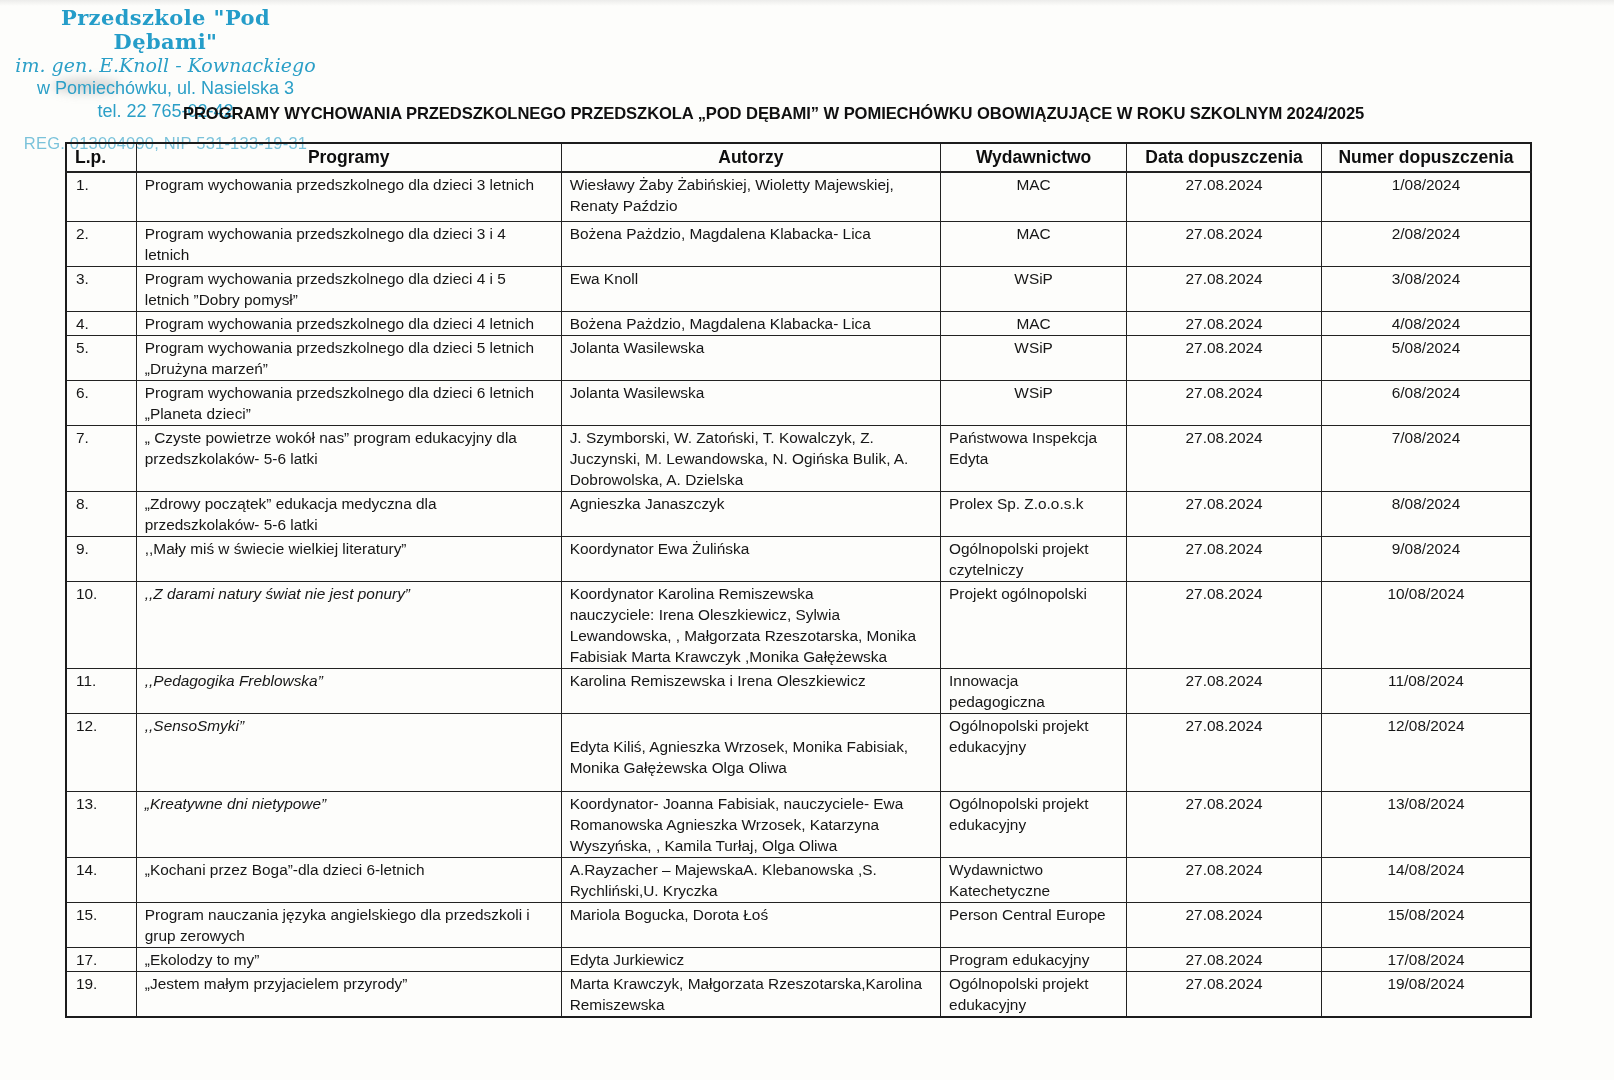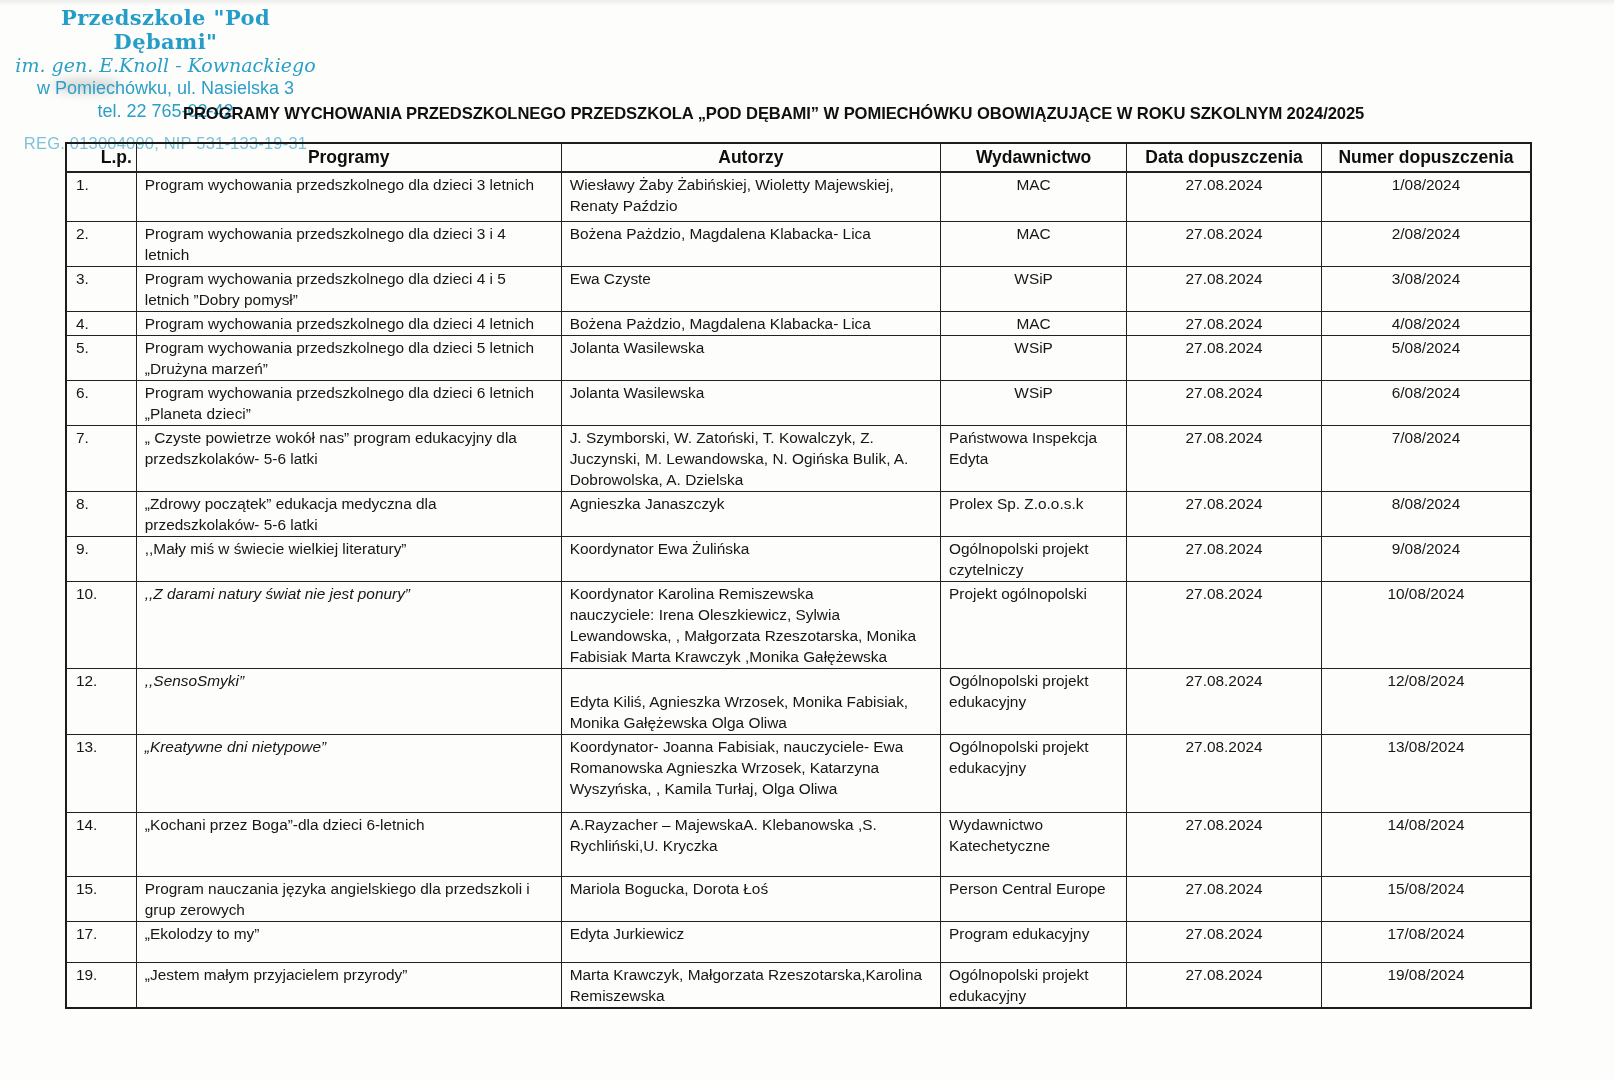--- a/index.html
+++ b/index.html
@@ -29,21 +29,21 @@
     white-space:nowrap;letter-spacing:-0.1px;color:#101010;}
 
   
   table.programs{position:absolute;left:65px;top:142px;width:1467px;
     border-collapse:collapse;table-layout:fixed;border:2.6px solid #1c1c1c;}
   col.c-lp{width:4.8%;} col.c-prog{width:29%;} col.c-aut{width:25.9%;}
   col.c-wyd{width:12.7%;} col.c-data{width:13.3%;} col.c-num{width:14.3%;}
   th,td{border:1.6px solid #222;vertical-align:top;overflow:hidden;}
   thead th{font-size:17.5px;font-weight:700;text-align:center;padding:2px 4px;
     border-bottom-width:2.4px;white-space:nowrap;line-height:23px;color:#0e0e0e;}
-  thead th.h-lp{text-align:right;padding-left:8px;}
+  thead th.h-lp{text-align:left;padding-left:8px;}
   td{font-size:15.4px;line-height:21px;padding:1px 8px;white-space:pre-line;color:#161616;}
   td.lp{padding-left:9px;}
   td.date,td.num{text-align:center;}
   td.wyd.ctr{text-align:center;}
   td.prog.it{font-style:italic;}
   
   tbody tr:nth-child(1){height:49px;} tbody tr:nth-child(2){height:42px;}
   tbody tr:nth-child(3){height:42px;} tbody tr:nth-child(4){height:24px;}
   tbody tr:nth-child(5){height:42px;} tbody tr:nth-child(6){height:42px;}
   tbody tr:nth-child(7){height:62px;} tbody tr:nth-child(8){height:43px;}
@@ -106,21 +106,21 @@
 letnich</td>
       <td class="aut">Bożena Pażdzio, Magdalena  Klabacka- Lica</td>
       <td class="wyd ctr">MAC</td>
       <td class="date">27.08.2024</td>
       <td class="num">2/08/2024</td>
     </tr>
         <tr>
       <td class="lp">3.</td>
       <td class="prog">Program wychowania przedszkolnego dla dzieci 4 i 5
 letnich ”Dobry pomysł”</td>
-      <td class="aut">Ewa Czyste</td>
+      <td class="aut">Ewa Knoll</td>
       <td class="wyd ctr">WSiP</td>
       <td class="date">27.08.2024</td>
       <td class="num">3/08/2024</td>
     </tr>
         <tr>
       <td class="lp">4.</td>
       <td class="prog">Program wychowania przedszkolnego dla dzieci  4 letnich</td>
       <td class="aut">Bożena Pażdzio, Magdalena  Klabacka- Lica</td>
       <td class="wyd ctr">MAC</td>
       <td class="date">27.08.2024</td>
@@ -179,20 +179,29 @@
       <td class="prog it">,,Z darami natury świat nie jest ponury”</td>
       <td class="aut">Koordynator Karolina Remiszewska
 nauczyciele: Irena Oleszkiewicz, Sylwia
 Lewandowska, , Małgorzata Rzeszotarska, Monika
 Fabisiak Marta Krawczyk ,Monika Gałężewska</td>
       <td class="wyd">Projekt ogólnopolski</td>
       <td class="date">27.08.2024</td>
       <td class="num">10/08/2024</td>
     </tr>
         <tr>
+      <td class="lp">11.</td>
+      <td class="prog it">,,Pedagogika Freblowska”</td>
+      <td class="aut">Karolina Remiszewska i Irena Oleszkiewicz</td>
+      <td class="wyd">Innowacja
+pedagogiczna</td>
+      <td class="date">27.08.2024</td>
+      <td class="num">11/08/2024</td>
+    </tr>
+        <tr>
       <td class="lp">12.</td>
       <td class="prog it">,,SensoSmyki”</td>
       <td class="aut">
 Edyta Kiliś, Agnieszka Wrzosek, Monika Fabisiak,
 Monika Gałężewska Olga Oliwa</td>
       <td class="wyd">Ogólnopolski projekt
 edukacyjny</td>
       <td class="date">27.08.2024</td>
       <td class="num">12/08/2024</td>
     </tr>

